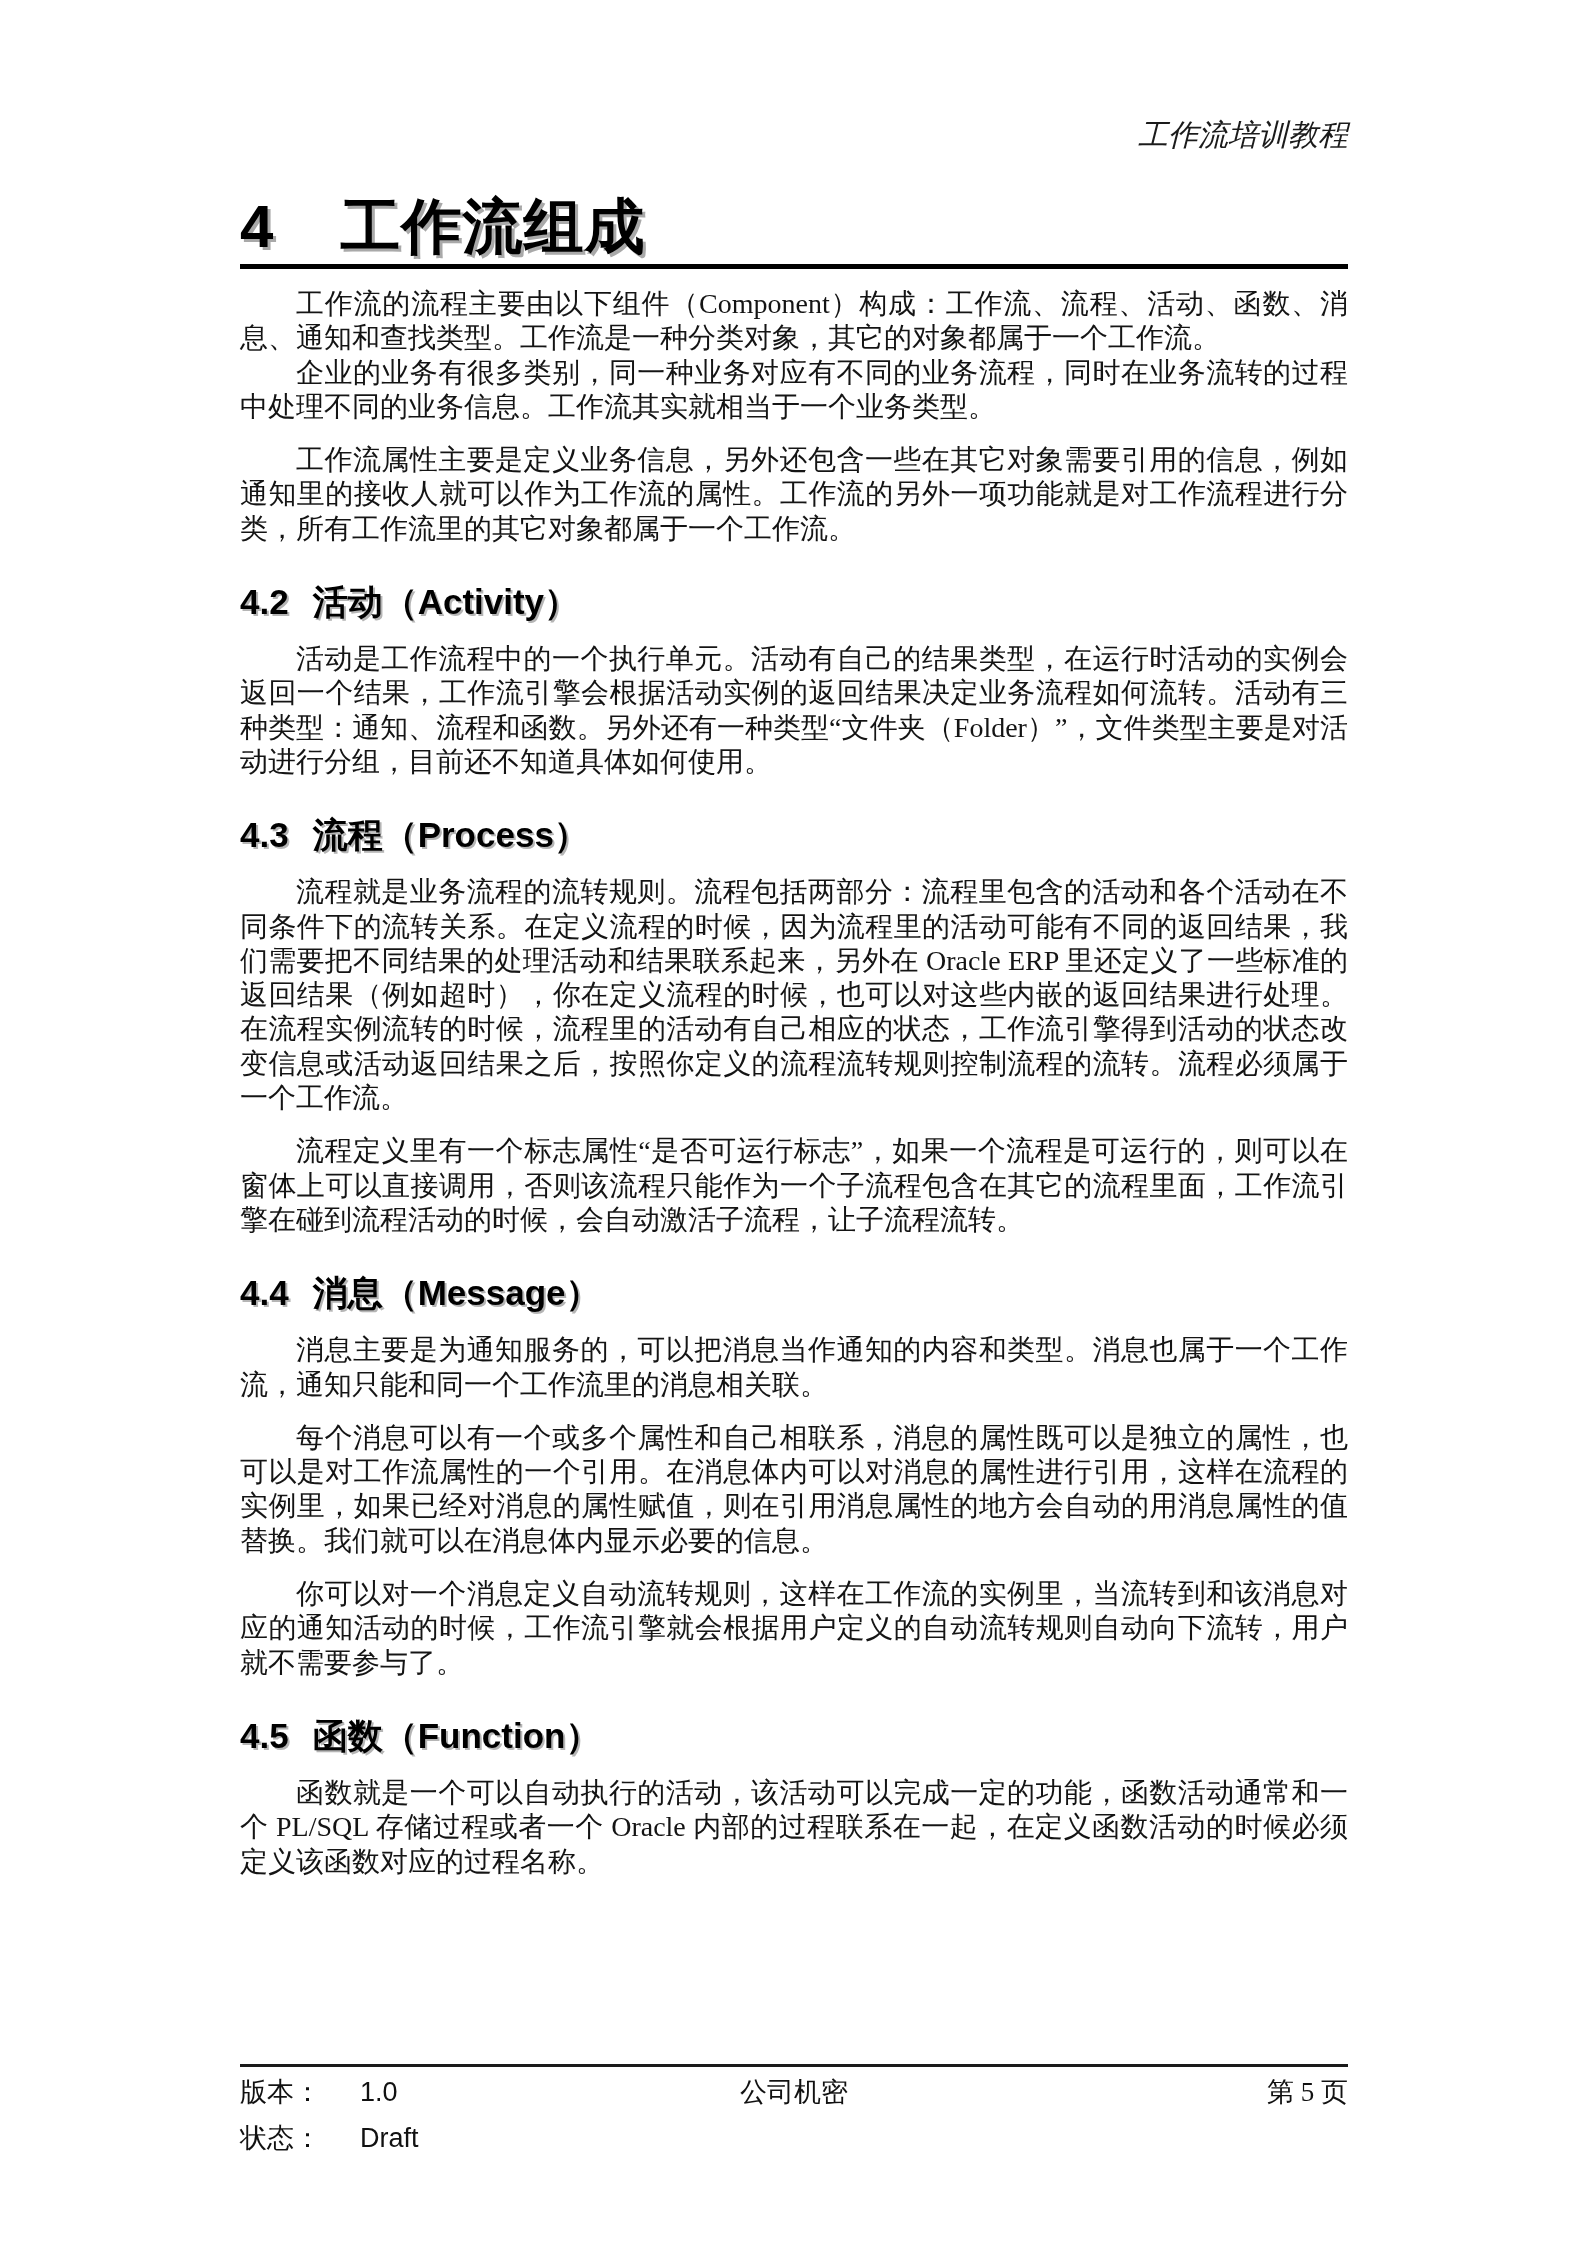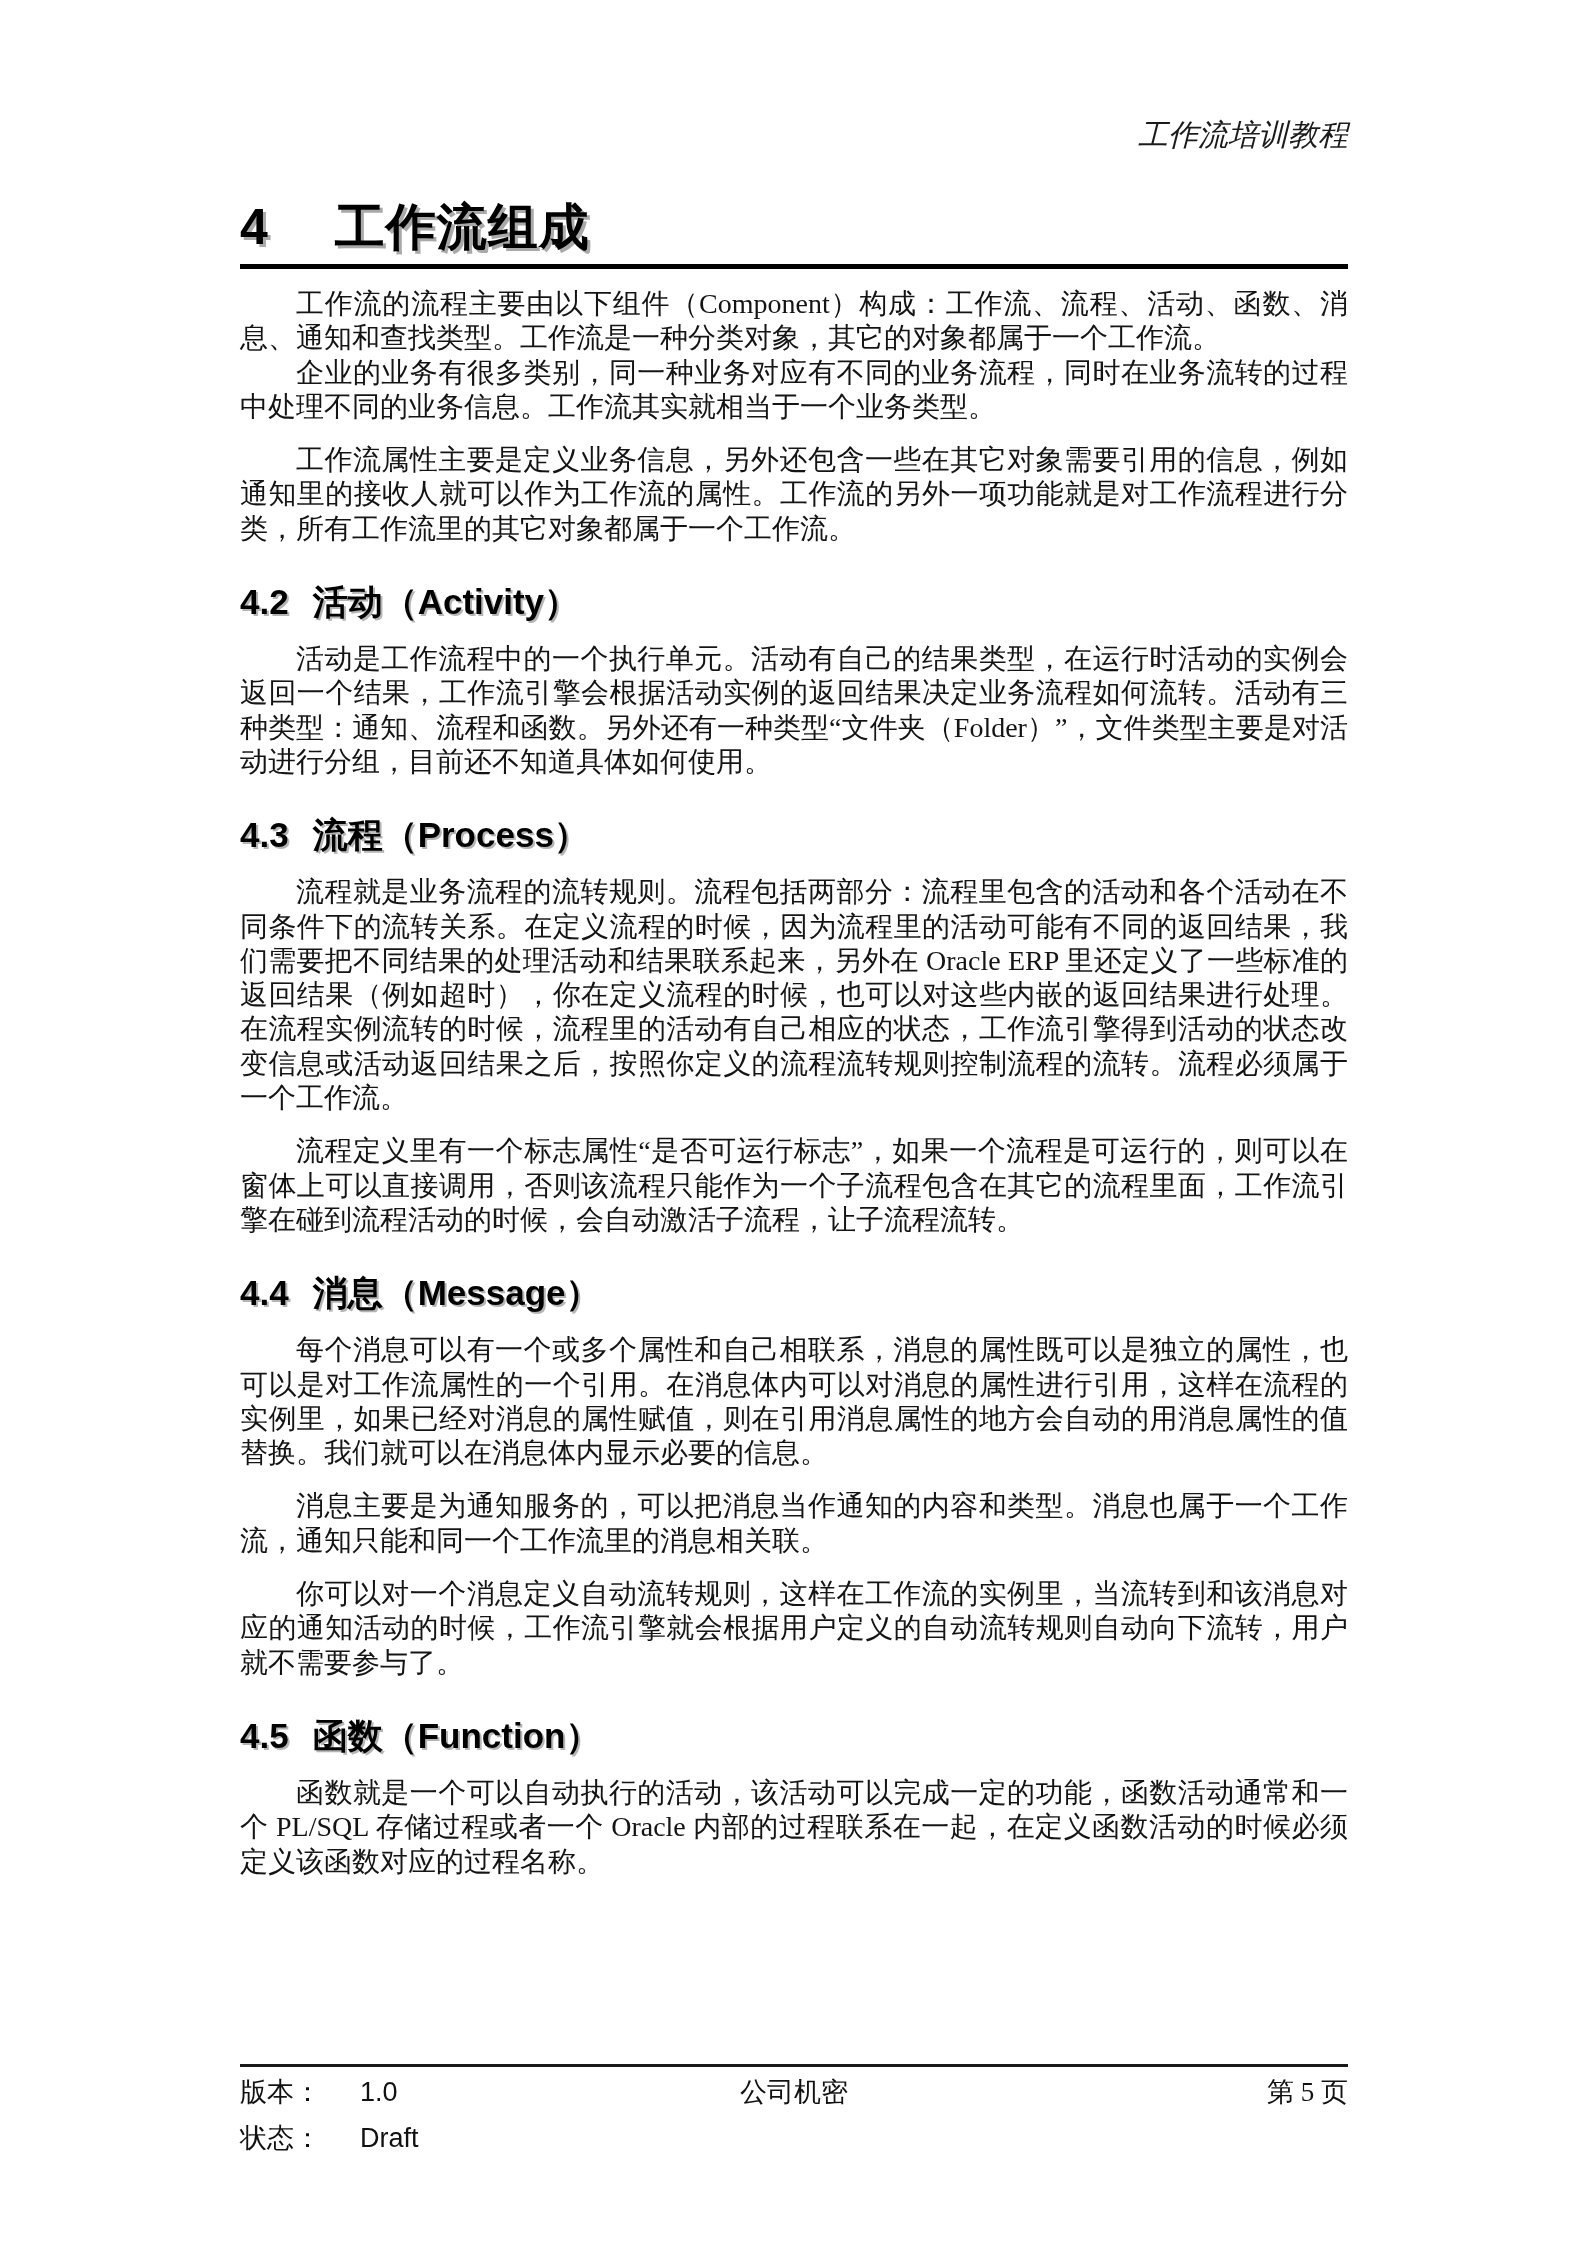--- a/index.html
+++ b/index.html
@@ -23,21 +23,21 @@
     line-height: 34px;
     color: #1b1b1b;
   }
   
   h1.chapter {
     margin: 50px 0 0 0;
     padding: 0 0 12px 0;
     border-bottom: 5px solid #000000;
     font-family: "Liberation Sans", "DejaVu Sans", sans-serif;
     font-weight: bold;
-    font-size: 50px;
+    font-size: 60px;
     line-height: 50px;
     color: #000000;
     text-shadow: 3px 3px 0 #a9a9a9;
     letter-spacing: 1px;
   }
   h1.chapter .h-num { display: inline-block; margin-right: 66px; }
   
   h2.sec {
     margin: 36px 0 20px 0;
     font-family: "Liberation Sans", "DejaVu Sans", sans-serif;
@@ -120,22 +120,22 @@
       <span class="h-num">4.3</span><span class="h-title">流程（Process）</span>
     </h2>
     <p class="body-p">流程就是业务流程的流转规则。流程包括两部分：流程里包含的活动和各个活动在不同条件下的流转关系。在定义流程的时候，因为流程里的活动可能有不同的返回结果，我们需要把不同结果的处理活动和结果联系起来，另外在 Oracle ERP 里还定义了一些标准的返回结果（例如超时），你在定义流程的时候，也可以对这些内嵌的返回结果进行处理。在流程实例流转的时候，流程里的活动有自己相应的状态，工作流引擎得到活动的状态改变信息或活动返回结果之后，按照你定义的流程流转规则控制流程的流转。流程必须属于一个工作流。</p>
     <p class="body-p">流程定义里有一个标志属性“是否可运行标志”，如果一个流程是可运行的，则可以在窗体上可以直接调用，否则该流程只能作为一个子流程包含在其它的流程里面，工作流引擎在碰到流程活动的时候，会自动激活子流程，让子流程流转。</p>
   </section>
 
   <section class="sec-block">
     <h2 class="sec">
       <span class="h-num">4.4</span><span class="h-title">消息（Message）</span>
     </h2>
+    <p class="body-p">消息主要是为通知服务的，可以把消息当作通知的内容和类型。消息也属于一个工作流，通知只能和同一个工作流里的消息相关联。</p>
     <p class="body-p">每个消息可以有一个或多个属性和自己相联系，消息的属性既可以是独立的属性，也可以是对工作流属性的一个引用。在消息体内可以对消息的属性进行引用，这样在流程的实例里，如果已经对消息的属性赋值，则在引用消息属性的地方会自动的用消息属性的值替换。我们就可以在消息体内显示必要的信息。</p>
-    <p class="body-p">消息主要是为通知服务的，可以把消息当作通知的内容和类型。消息也属于一个工作流，通知只能和同一个工作流里的消息相关联。</p>
     <p class="body-p">你可以对一个消息定义自动流转规则，这样在工作流的实例里，当流转到和该消息对应的通知活动的时候，工作流引擎就会根据用户定义的自动流转规则自动向下流转，用户就不需要参与了。</p>
   </section>
 
   <section class="sec-block">
     <h2 class="sec">
       <span class="h-num">4.5</span><span class="h-title">函数（Function）</span>
     </h2>
     <p class="body-p">函数就是一个可以自动执行的活动，该活动可以完成一定的功能，函数活动通常和一个 PL/SQL 存储过程或者一个 Oracle 内部的过程联系在一起，在定义函数活动的时候必须定义该函数对应的过程名称。</p>
   </section>
 

